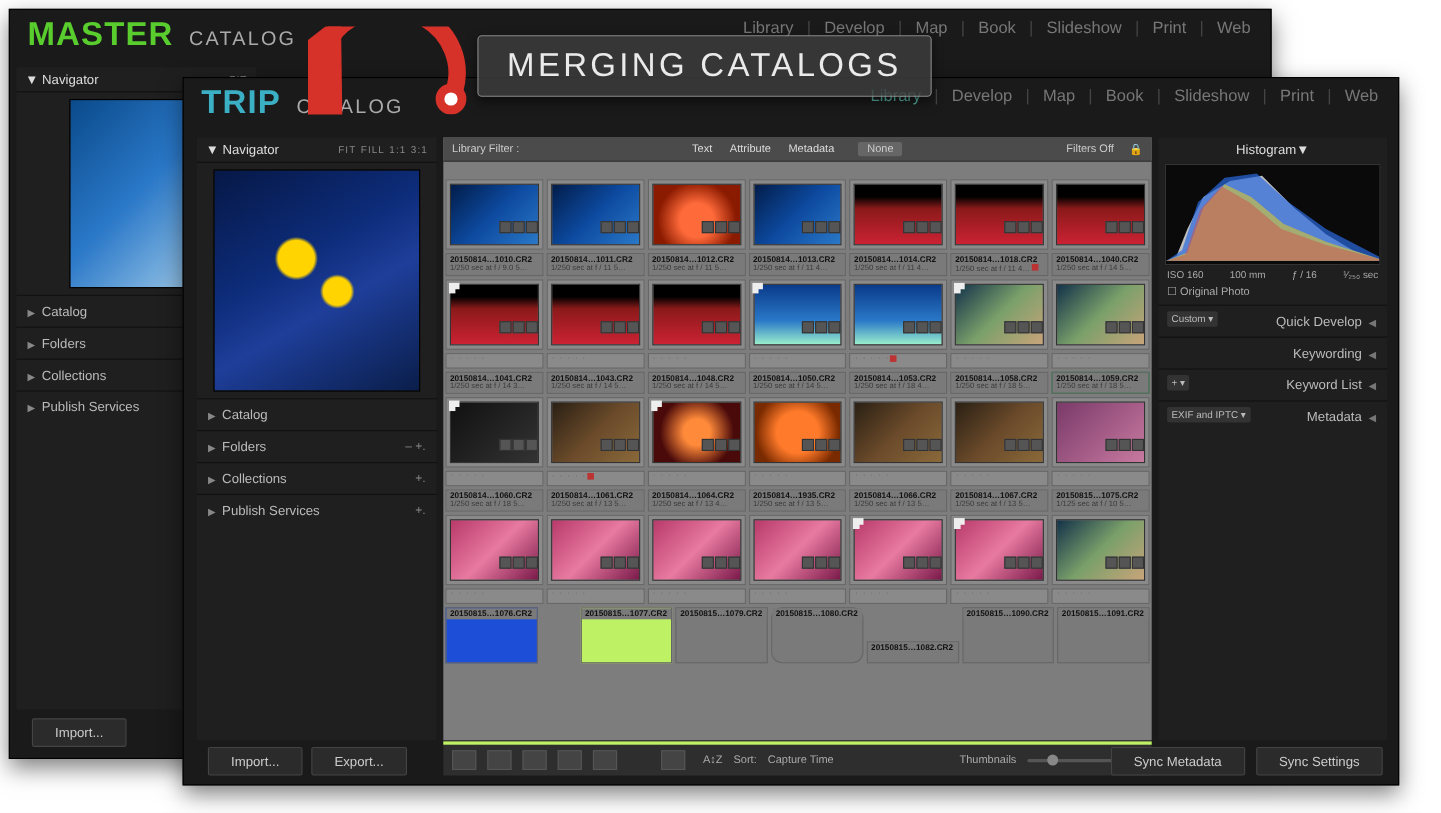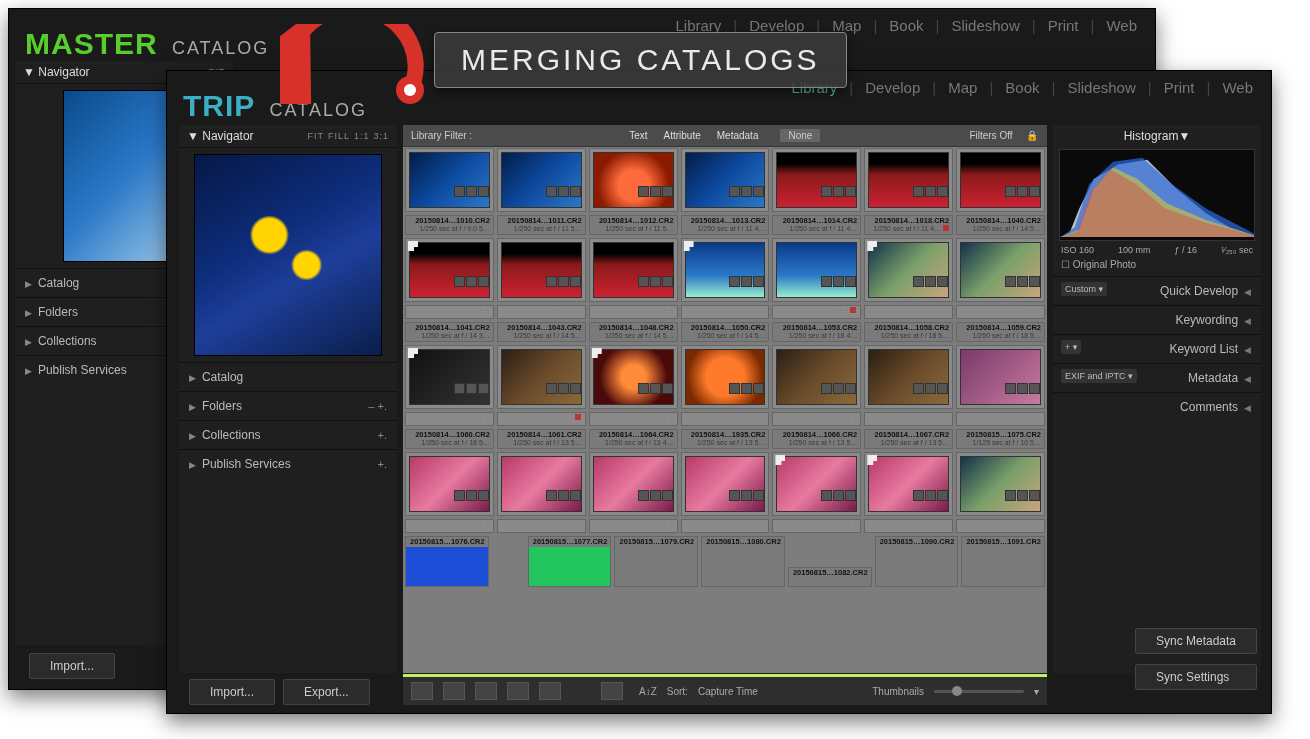--- a/index.html
+++ b/index.html
@@ -6,21 +6,21 @@
   .stage{position:relative;width:1310px;height:739px;}
   .win{position:absolute;background:#1a1a1a;border:1px solid #000;box-shadow:0 8px 20px rgba(0,0,0,.5);}
   .win-master{left:8px;top:8px;width:1146px;height:680px;}
   .win-trip{left:166px;top:70px;width:1104px;height:642px;}
   
   .module-nav{position:absolute;top:8px;right:12px;font-size:15px;color:#777;}
   .module-nav span{padding:0 6px;}
   .module-nav .sep{color:#444;}
   .module-nav .active{color:#57b6a6;}
   
-  .cat-title{position:absolute;top:6px;left:16px;font-size:26px;font-weight:400;letter-spacing:1px;margin-top:12px;}
+  .cat-title{position:absolute;top:6px;left:16px;font-size:26px;font-weight:400;letter-spacing:1px;}
   .cat-title .big{font-size:30px;font-weight:600;}
   .master .big{color:#59cc2e;}
   .trip   .big{color:#3bb0c4;}
   .cat-title .small{color:#aaa;font-size:18px;margin-left:6px;letter-spacing:2px;}
   
   .leftpanel{position:absolute;left:6px;top:52px;bottom:44px;width:218px;background:#1f1f1f;}
   .win-trip .leftpanel{left:12px;top:54px;bottom:40px;width:218px;}
   .nav-head{display:flex;align-items:center;justify-content:space-between;padding:4px 8px;font-size:12px;color:#ddd;border-bottom:1px solid #111;}
   .nav-head .opts{font-size:9px;color:#888;letter-spacing:1px;}
   .nav-head .opts span{margin-left:4px;}
@@ -39,29 +39,29 @@
   
   .rightpanel{position:absolute;right:10px;top:54px;bottom:40px;width:208px;background:#1f1f1f;}
   .histo-head{display:flex;justify-content:center;align-items:center;padding:4px 8px;color:#ddd;font-size:12px;}
   .histo{margin:2px 6px;height:90px;background:#0a0a0a;border:1px solid #333;position:relative;overflow:hidden;}
   .histo svg{position:absolute;inset:0;}
   .histo-meta{display:flex;justify-content:space-between;font-size:9px;color:#aaa;padding:2px 8px;}
   .chk{font-size:10px;color:#aaa;padding:2px 8px 6px;}
   .r-section{padding:7px 10px;border-top:1px solid #111;font-size:12px;color:#bbb;text-align:right;position:relative;}
   .r-section .tag{position:absolute;left:8px;top:5px;font-size:9px;background:#333;padding:2px 4px;border-radius:2px;color:#bbb;}
   .r-section .tri{color:#777;margin-left:6px;font-size:9px;}
-  .r-bottom{position:absolute;right:14px;bottom:23px;display:flex;gap:10px;flex-direction:column;}
+  .r-bottom{position:absolute;right:14px;bottom:8px;display:flex;gap:10px;}
   
-  .center{position:absolute;left:236px;right:224px;top:54px;bottom:40px;background:#7d7d7d;text-align:right;}
+  .center{position:absolute;left:236px;right:224px;top:54px;bottom:40px;background:#7d7d7d;}
   .filterbar{background:#4b4b4b;color:#ccc;font-size:10px;padding:4px 8px;display:flex;align-items:center;gap:14px;border-bottom:1px solid #333;}
   .filterbar .spacer{flex:1;}
   .filterbar .pill{color:#ddd;}
   .filterbar .none{background:#666;padding:1px 8px;border-radius:2px;}
   .filterbar .lock{color:#c9a43a;}
-  .grid{position:absolute;top:22px;left:0;right:0;bottom:0;overflow:hidden;padding:1px 2px;}
+  .grid{position:absolute;top:22px;left:0;right:0;bottom:0;overflow:hidden;padding:16px 2px;}
   .row{display:flex;gap:3px;margin-bottom:3px;}
   .cell{flex:1;background:#8a8a8a;border:1px solid #666;position:relative;min-width:0;}
   .thumb{height:54px;margin:3px;border:1px solid #333;}
   .cap{background:#7a7a7a;color:#3a3a3a;font-size:7px;padding:1px 3px;line-height:1.1;}
   .cap .fn{color:#111;font-weight:600;font-size:7.5px;}
   .dots{height:10px;background:#8a8a8a;font-size:6px;color:#555;padding:1px 4px;}
   .dots .red{display:inline-block;width:6px;height:6px;background:#b33;margin-left:2px;vertical-align:middle;}
   .flag{position:absolute;top:2px;left:2px;width:10px;height:10px;background:#eee;clip-path:polygon(0 0,100% 0,100% 60%,60% 60%,60% 100%,0 100%);}
   .badges{position:absolute;right:4px;bottom:14px;display:flex;gap:1px;}
   .badges i{width:9px;height:9px;background:#555;border:1px solid #333;display:block;}
@@ -613,33 +613,33 @@
               <div class="dots">· &nbsp; · &nbsp; · &nbsp; · &nbsp; ·</div>
             </div>
           </div>
           <div class="row">
             <div class="cell" style="background: #1d4ed8; min-height: 18px;">
               <div class="cap">
                 <div class="fn">20150815…1076.CR2</div>
                 <div></div>
               </div>
             </div>
-            <div class="cell" style="background: #22c55e; min-height: 18px; margin-left: 36px;">
+            <div class="cell" style="background: #bef264; min-height: 18px; margin-left: 36px;">
               <div class="cap">
                 <div class="fn">20150815…1077.CR2</div>
                 <div></div>
               </div>
             </div>
             <div class="cell" style="background: rgb(122, 122, 122); min-height: 18px;">
               <div class="cap">
                 <div class="fn">20150815…1079.CR2</div>
                 <div></div>
               </div>
             </div>
-            <div class="cell" style="background: rgb(122, 122, 122); min-height: 18px;">
+            <div class="cell" style="background: rgb(122, 122, 122); min-height: 18px; border-radius: 10px;">
               <div class="cap">
                 <div class="fn">20150815…1080.CR2</div>
                 <div></div>
               </div>
             </div>
             <div class="cell" style="background: rgb(122, 122, 122); min-height: 18px; margin-top: 31px;">
               <div class="cap">
                 <div class="fn">20150815…1082.CR2</div>
                 <div></div>
               </div>
@@ -695,21 +695,20 @@
           <span>100 mm</span>
           <span>ƒ / 16</span>
           <span>¹⁄₂₅₀ sec</span>
         </div>
       <div class="chk">☐ <span>Original Photo</span></div>
       <div id="right-sections">
           <div class="r-section"><span class="tag">Custom ▾</span>Quick Develop<span class="tri">◀</span></div>
           <div class="r-section">Keywording<span class="tri">◀</span></div>
           <div class="r-section"><span class="tag">+ ▾</span>Keyword List<span class="tri">◀</span></div>
           <div class="r-section"><span class="tag">EXIF and IPTC ▾</span>Metadata<span class="tri">◀</span></div>
-          <div class="r-section">Comments<span class="tri">◀</span></div>
         </div>
     </div>
     <div class="r-bottom">
       <div class="btn">Sync Metadata</div>
       <div class="btn">Sync Settings</div>
     </div>
   </div>
 
   <div class="arrow">
     <svg viewBox="0 0 160 80">

